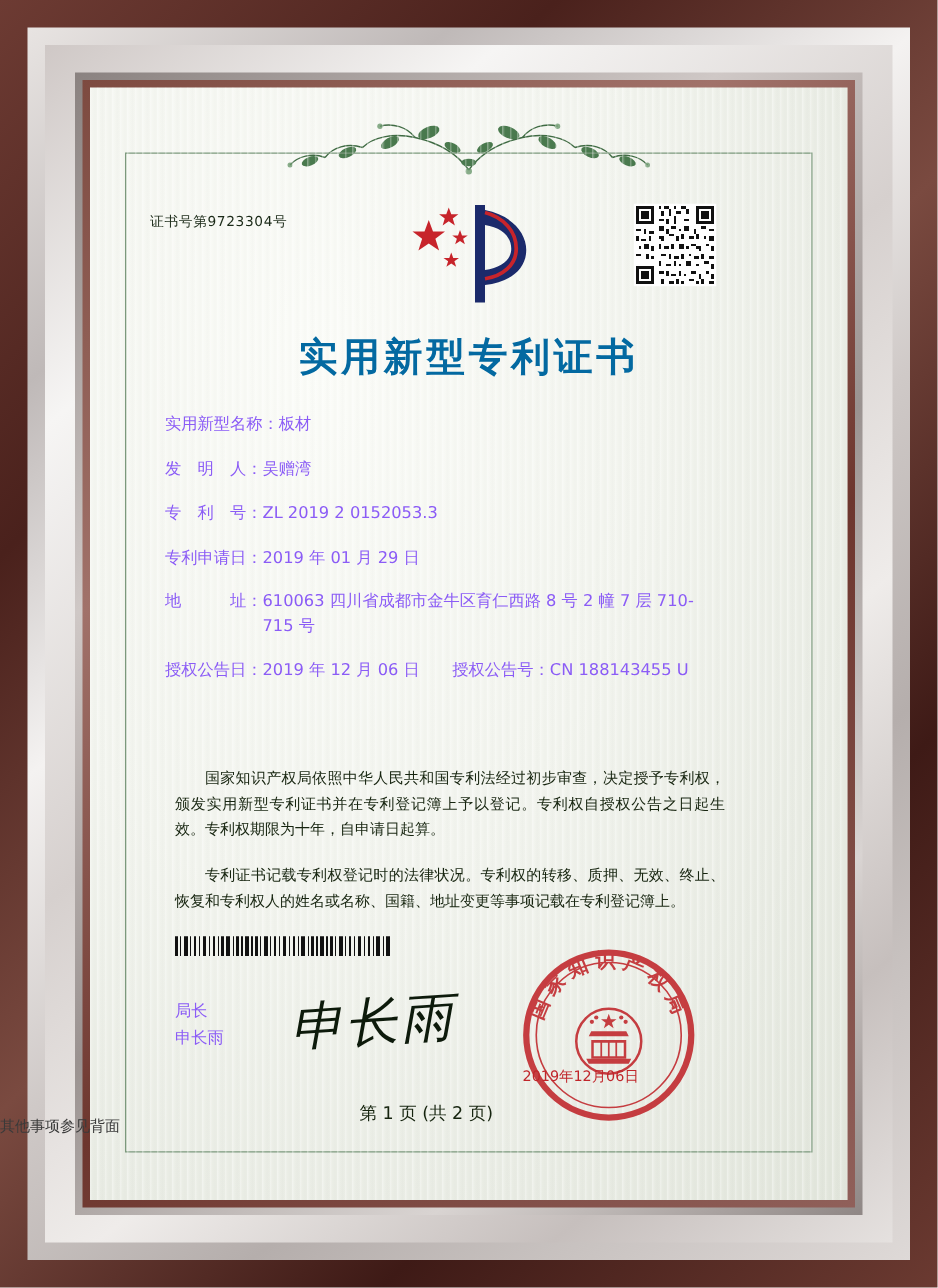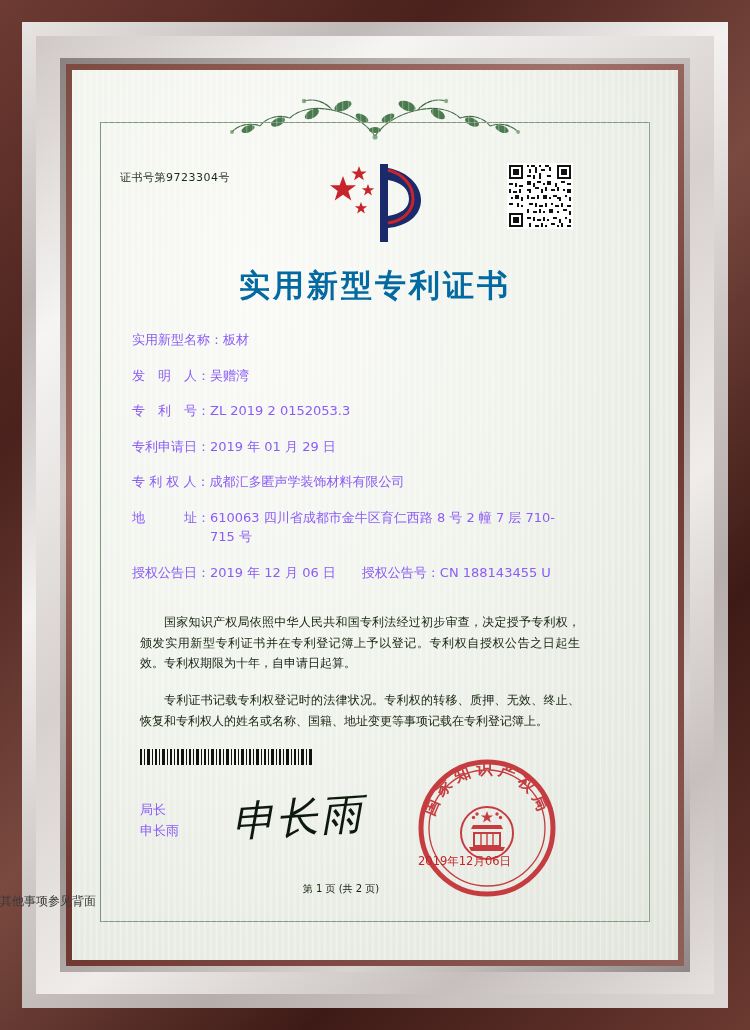--- a/index.html
+++ b/index.html
@@ -207,21 +207,21 @@
     color: #c0252a;
     font-family: "DejaVu Sans", sans-serif;
   }
 
   
   .page-no {
     position: absolute;
     left: 0; top: 882px;
     width: 682px;
     text-align: center;
-    font-size: 10px;
+    font-size: 14px;
     color: #16240f;
     font-family: "DejaVu Sans", sans-serif;
   }
   .footnote {
     position: absolute;
     left: 0; top: 893px;
     width: 750px;
     font-size: 12px;
     color: #3a3a3a;
     font-family: "DejaVu Sans", sans-serif;
@@ -400,24 +400,20 @@
   </div>
   <div class="field-row">
     <span class="field-label">专　利　号：</span>
     <span class="field-value">ZL 2019 2 0152053.3</span>
   </div>
   <div class="field-row">
     <span class="field-label">专利申请日：</span>
     <span class="field-value">2019 年 01 月 29 日</span>
   </div>
   <div class="field-row">
-    <span class="field-label">专 利 权 人：</span>
-    <span class="field-value">成都汇多匿声学装饰材料有限公司</span>
-  </div>
-  <div class="field-row">
     <span class="field-label">地　　　址：</span>
     <span class="field-value">610063 四川省成都市金牛区育仁西路 8 号 2 幢 7 层 710-715 号</span>
   </div>
   <div class="field-row two-col">
     <span class="field-label">授权公告日：</span>
     <span class="field-value">2019 年 12 月 06 日</span>
     <span class="field-label">授权公告号：</span>
     <span class="field-value">CN 188143455 U</span>
   </div>
 </div>

